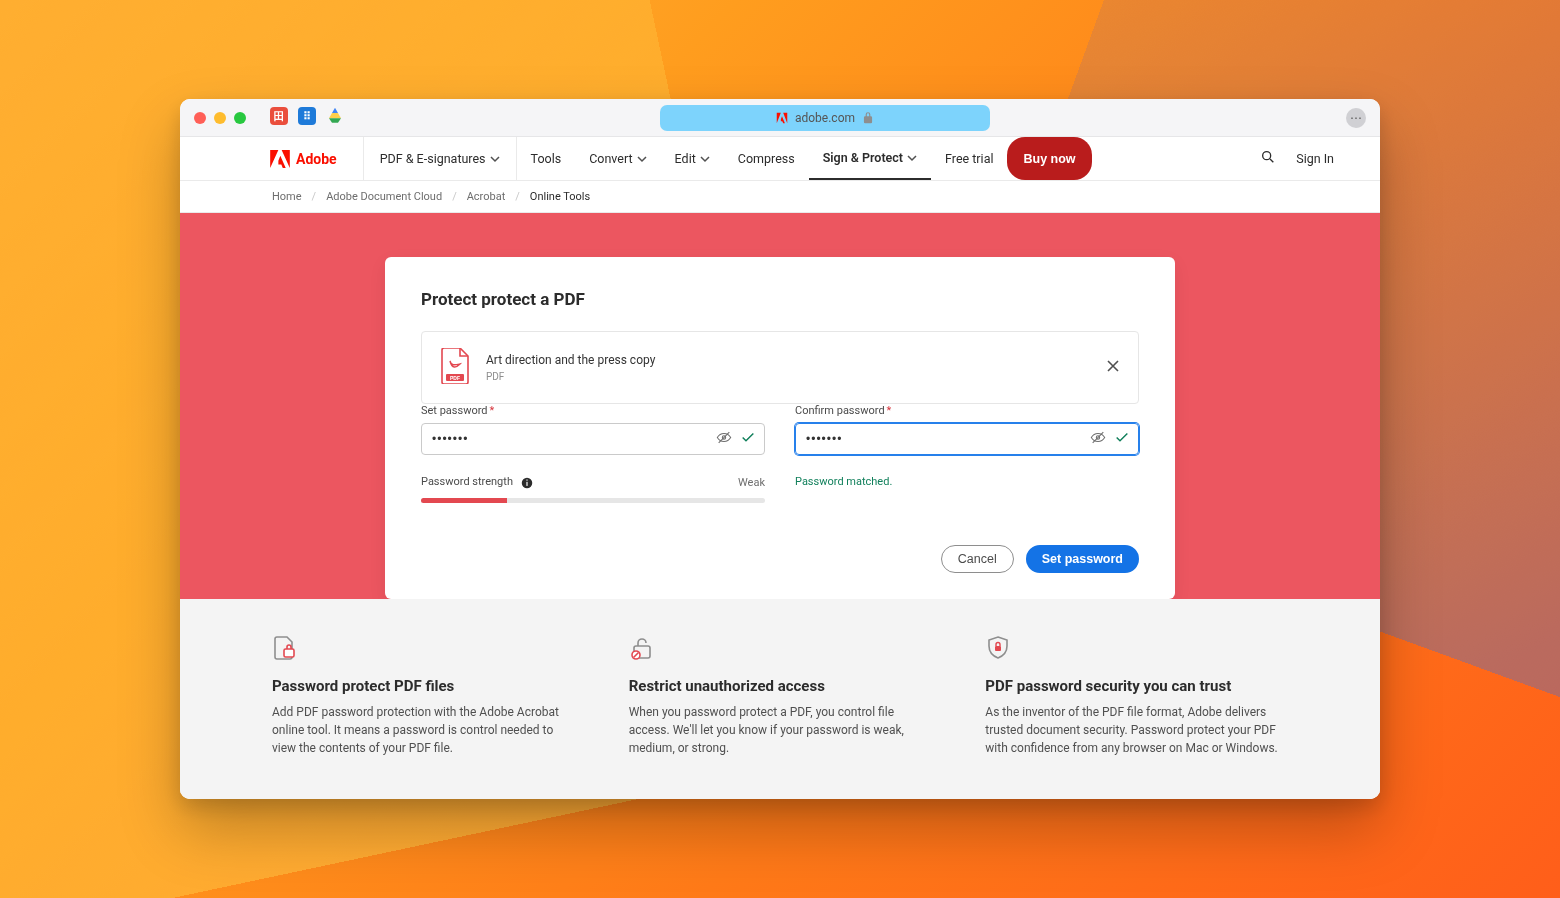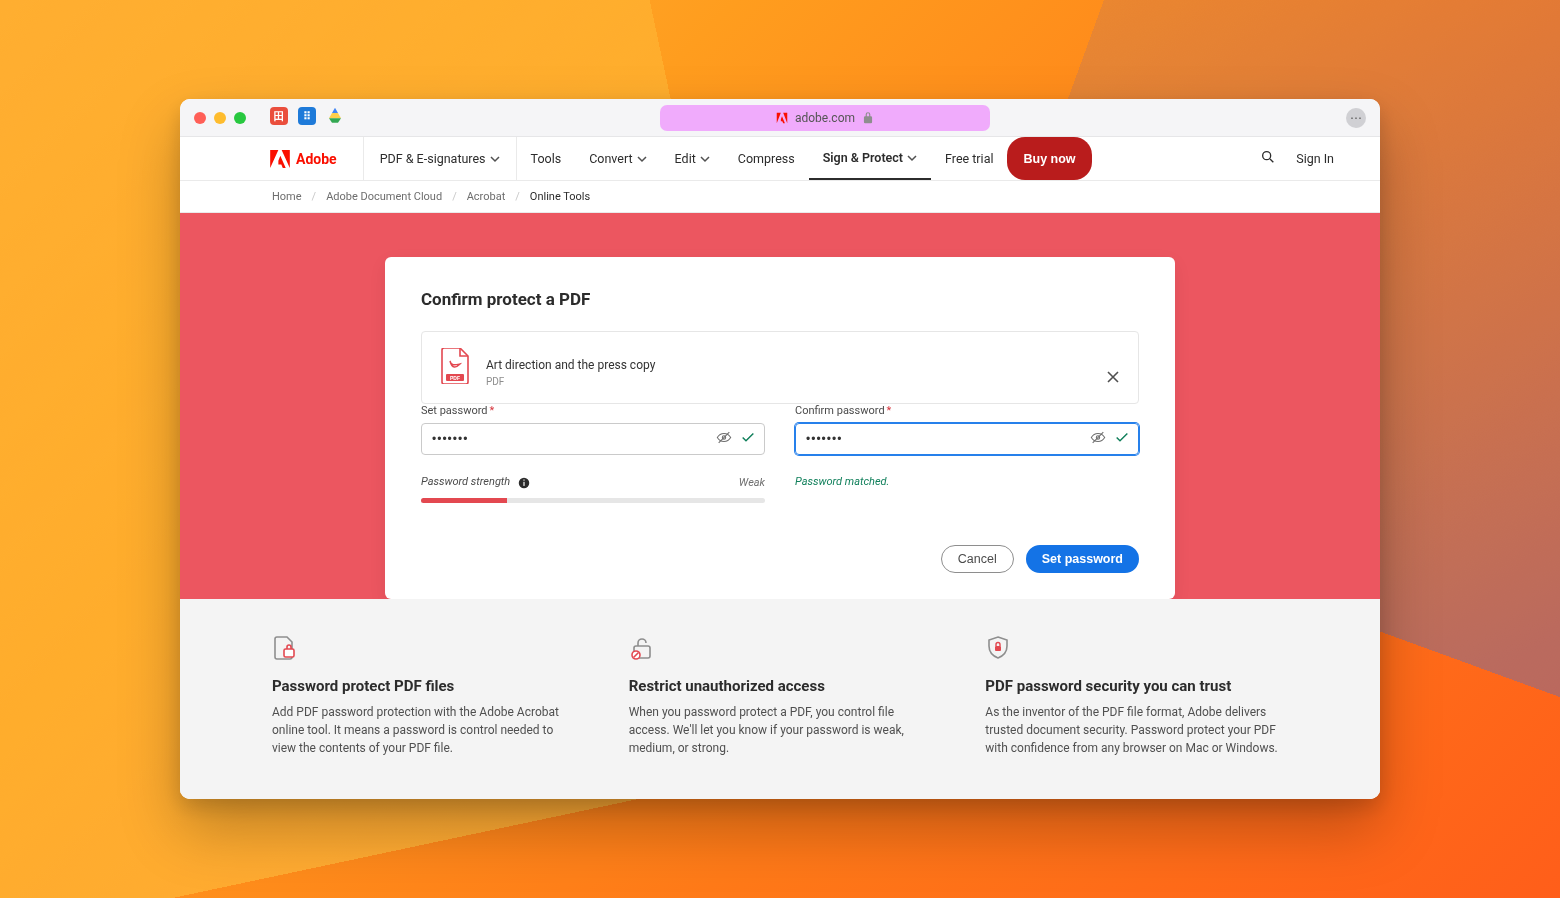--- a/index.html
+++ b/index.html
@@ -66,21 +66,21 @@
   .tl-green { background: #28c840; }
 
   .chrome-bookmarks { display: flex; gap: 10px; margin-left: 10px; }
   .chrome-bookmarks .bm { width: 18px; height: 18px; border-radius: 4px; display:flex; align-items:center; justify-content:center; font-size:11px; font-weight:700; color:#fff; }
   .bm1 { background:#ea4e3d; }
   .bm2 { background:#1e7ad9; }
   .bm3 svg { width:18px; height:18px; }
 
   .addr-wrap { flex: 1; display: flex; justify-content: center; }
   .addr {
-    background: #f0abfc;
+    background: #7dd3fc;
     border-radius: 7px;
     height: 26px;
     min-width: 330px;
     display: flex;
     align-items: center;
     justify-content: center;
     gap: 6px;
     color: #555;
     font-size: 12px;
   }
@@ -144,21 +144,21 @@
     box-shadow: 0 6px 18px rgba(0,0,0,.07);
     padding: 32px 36px 26px;
   }
 
   .card h1 { font-size: 17px; font-weight: 700; margin-bottom: 22px; }
 
   .file-row {
     border: 1px solid #e6e6e6;
     border-radius: 4px;
     padding: 16px 18px;
-    display: flex; align-items: flex-end; gap: 16px;
+    display: flex; align-items: center; gap: 16px;
   }
   .file-row .pdf-ico svg { width: 30px; height: 36px; }
   .file-meta .fname { font-size: 12px; color: #333; }
   .file-meta .ftype { font-size: 10px; color: #8e8e8e; margin-top: 4px; }
   .file-row .close-btn { margin-left: auto; cursor: pointer; color:#505050; }
   .file-row .close-btn svg { width:14px; height:14px; }
 
   .instr { font-size: 12px; color: #4b4b4b; margin: 24px 0 22px; }
 
   .fields { display: flex; gap: 30px; }
@@ -179,21 +179,21 @@
     border:none; outline:none; width:100%; font-size:12px; letter-spacing:1px; color:#333;
     background:transparent;
   }
   .inputwrap .trail {
     position:absolute; right:8px; top:50%; transform:translateY(-50%);
     display:flex; align-items:center; gap:8px;
   }
   .trail svg { width:16px; height:16px; }
   .check-ok { color:#12805c; }
 
-  .strengthrow { display:flex; gap:30px; margin-top:20px;font-style:italic; }
+  .strengthrow { display:flex; gap:30px; margin-top:20px; }
   .strength-left { flex:1; }
   .strength-right { flex:1; }
   .strength-head { display:flex; align-items:center; justify-content:space-between; font-size:11px; color:#4b4b4b; }
   .strength-head .info-ico svg { width:14px; height:14px; margin-left:4px; vertical-align:middle; }
   .strength-head .lvl { color:#6e6e6e; }
   .strength-bar { height:5px; background:#e6e6e6; border-radius:3px; margin-top:8px; overflow:hidden; }
   .strength-bar .fill { height:100%; background:#e34850; width:25%; }
   .matched-msg { font-size:11px; color:#12805c; }
 
   .actions { display:flex; justify-content:flex-end; gap:12px; margin-top:42px; }
@@ -321,21 +321,21 @@
     <a>Adobe Document Cloud</a>
       <span class="sep">/</span>
     <a>Acrobat</a>
       <span class="sep">/</span>
     <span style="color:#2c2c2c;">Online Tools</span>
   </div>
 
   <div class="hero">
     <div class="card">
 
-      <h1>Confirm protect a PDF</h1>
+      <h1>Protect protect a PDF</h1>
 
       <div class="file-row">
         <span class="pdf-ico">
           <svg viewBox="0 0 30 36">
             <path d="M4 0h16l8 8v26a2 2 0 01-2 2H4a2 2 0 01-2-2V2a2 2 0 012-2z" fill="#fff" stroke="#e34850" stroke-width="1.6"></path>
             <path d="M20 0v8h8" fill="none" stroke="#e34850" stroke-width="1.6"></path>
             <rect x="6" y="26" width="18" height="7" rx="1" fill="#e34850"></rect>
             <text x="15" y="31.5" text-anchor="middle" fill="#fff" font-size="5" font-weight="700" font-family="Arial">PDF</text>
             <path d="M10 13c2 8 6 7 10 3-5 1-9 2-10-3z" fill="none" stroke="#e34850" stroke-width="1.4"></path>
           </svg>

